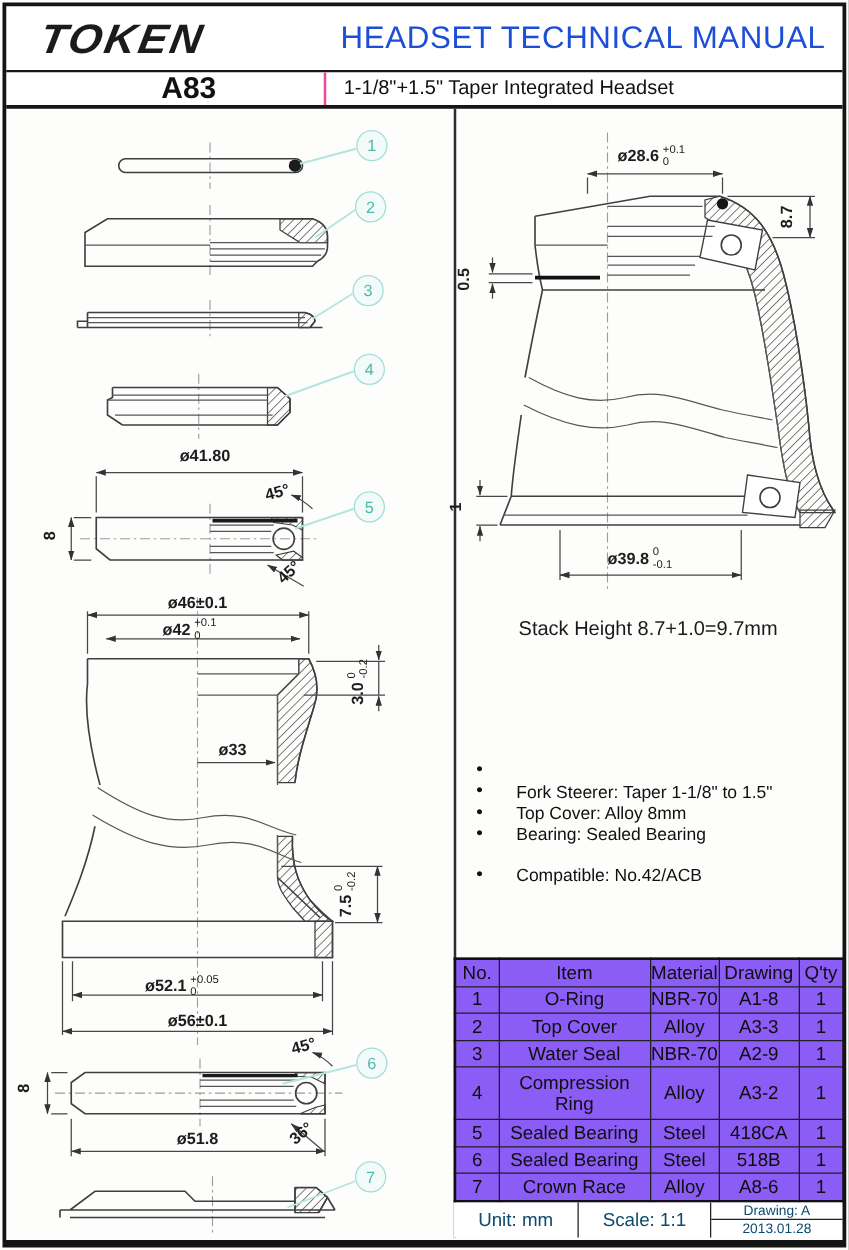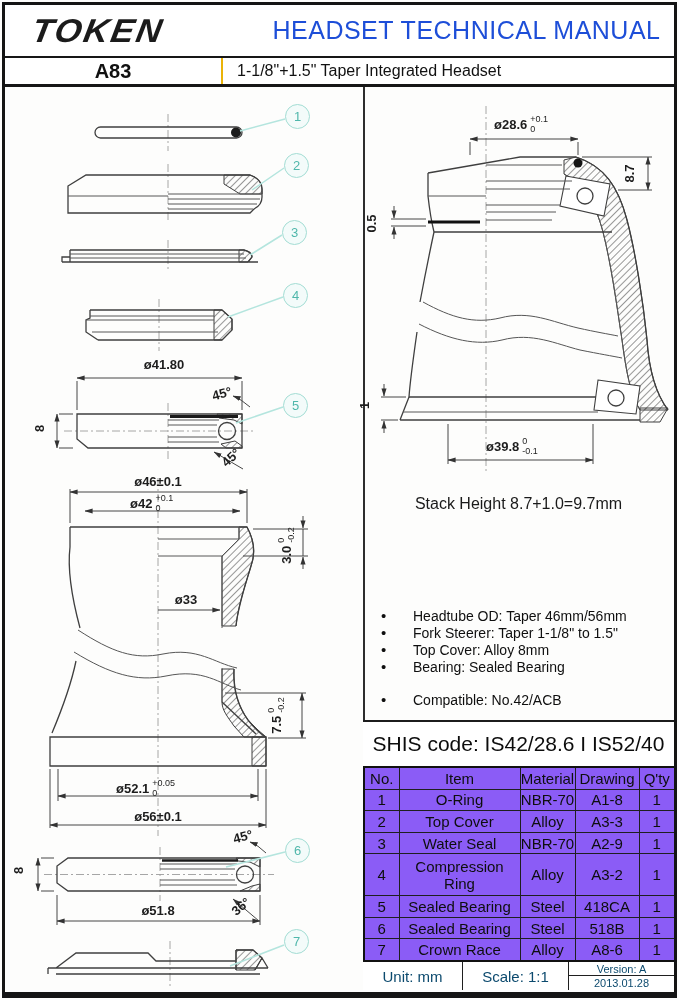--- a/index.html
+++ b/index.html
@@ -3,21 +3,21 @@
 <meta charset="utf-8">
 <style>
   html,body{margin:0;padding:0;background:#8a8a8a;}
   .page{position:relative;width:679px;height:1000px;background:#fdfdfc;font-family:"Liberation Sans",sans-serif;overflow:hidden;margin:0 auto;}
   .frame{position:absolute;inset:2px;border:3px solid #141414;border-bottom-width:6px;pointer-events:none;z-index:30;}
   
   .hdr{position:absolute;left:5px;top:5px;right:5px;height:51px;border-bottom:2px solid #161616;display:flex;align-items:center;background:#fff;}
   .logo{width:228px;padding-left:26px;font-style:italic;font-weight:bold;font-size:33px;letter-spacing:2px;transform:skewX(-10deg) scaleX(1.05);transform-origin:left center;color:#1b1b1b;}
   .mtitle{flex:1;text-align:center;font-weight:normal;font-size:25px;color:#1d4ed8;letter-spacing:.5px;}
   .hdr2{position:absolute;left:5px;top:58px;right:5px;height:26px;border-bottom:3px solid #161616;display:flex;background:#fff;}
-  .model{width:216px;border-right:2px solid #eab308;display:flex;align-items:center;justify-content:center;font-weight:bold;font-size:20px;color:#111;}
+  .model{width:216px;border-right:2px solid #ec4899;display:flex;align-items:center;justify-content:center;font-weight:bold;font-size:24px;color:#111;padding-left:38px;}
   .subtitle{flex:1;display:flex;align-items:center;padding-left:14px;font-size:16px;color:#111;}
   .vdiv{position:absolute;left:363px;top:87px;width:2px;height:903px;background:#2d2d2d;}
   
   svg.draw{position:absolute;left:0;top:0;pointer-events:none;}
   .ln{fill:none;stroke:#3f3f3f;stroke-width:1.3;}
   .thin{fill:none;stroke:#565656;stroke-width:1;}
   .cl{fill:none;stroke:#9c9c9c;stroke-width:.9;stroke-dasharray:8 3 2 3;}
   .dimln{fill:none;stroke:#474747;stroke-width:1;}
   .teal{fill:none;stroke:#b4e5de;stroke-width:1.5;}
   .hatch{fill:url(#h1);stroke:#3f3f3f;stroke-width:1;}
@@ -278,41 +278,39 @@
         <span>0</span>
         <span>-0.1</span>
       </span>
   </div>
 
   <div class="stack-note">Stack Height 8.7+1.0=9.7mm</div>
 
   <div class="specs">
     <div class="spec-row">
         <span class="bullet">•</span>
-        <span>Headtube OD: Taper 46mm/56mm</span>
       </div>
     <div class="spec-row">
         <span class="bullet">•</span>
         <span>Fork Steerer: Taper 1-1/8" to 1.5"</span>
       </div>
     <div class="spec-row">
         <span class="bullet">•</span>
         <span>Top Cover: Alloy 8mm</span>
       </div>
     <div class="spec-row">
         <span class="bullet">•</span>
         <span>Bearing: Sealed Bearing</span>
       </div>
     <div class="spec-row gap">
         <span class="bullet">•</span>
         <span>Compatible: No.42/ACB</span>
       </div>
   </div>
 
-  <div class="shis">SHIS code: IS42/28.6 I IS52/40</div>
 
   <table class="ptable">
     <colgroup>
         <col style="width:35px">
         <col style="width:121px">
         <col style="width:55px">
         <col style="width:64px">
         <col style="width:36px">
       </colgroup>
     <tbody>
@@ -372,17 +370,17 @@
           <td>A8-6</td>
           <td>1</td>
       </tr>
     </tbody>
   </table>
 
   <div class="pfooter">
     <div class="fcell funit">Unit: mm</div>
     <div class="fcell fscale">Scale: 1:1</div>
     <div class="fcell fver">
-      <div class="vrow">Version: A</div>
+      <div class="vrow">Drawing: A</div>
       <div class="vrow">2013.01.28</div>
     </div>
   </div>
 </div>
 
 </body></html>

